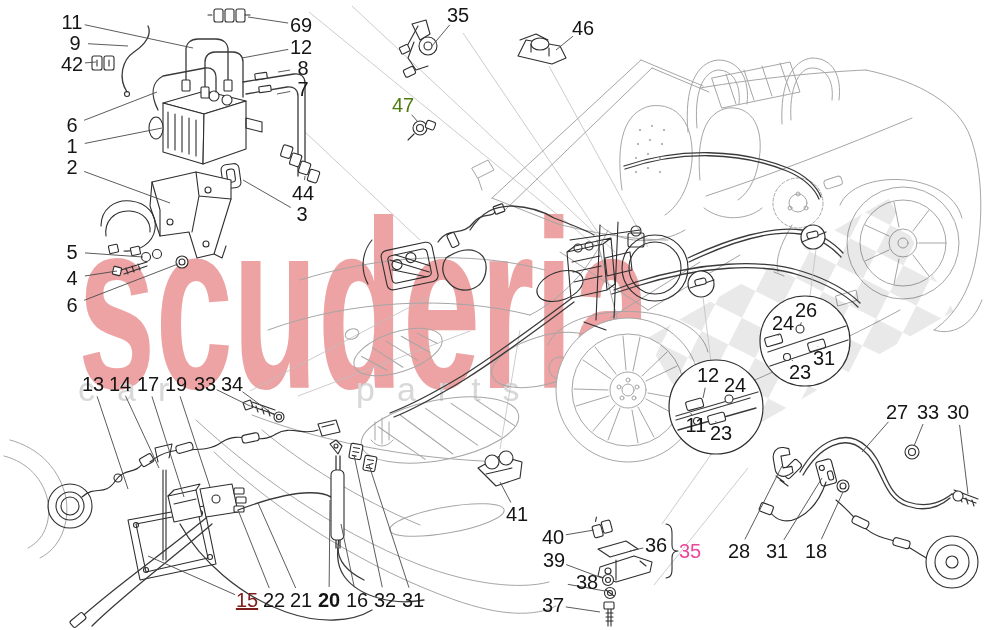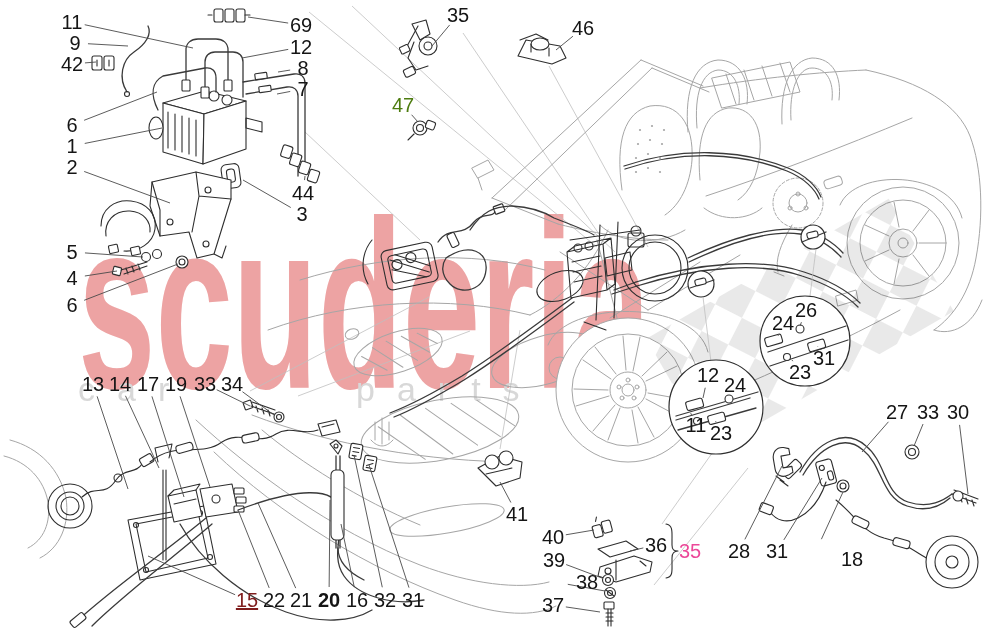--- a/index.html
+++ b/index.html
@@ -513,16 +513,16 @@
       <span class="callout" style="left: 800px; top: 372px; color: rgb(21, 21, 21);">23</span>
       <span class="callout" style="left: 708px; top: 375px; color: rgb(21, 21, 21);">12</span>
       <span class="callout" style="left: 735px; top: 385px; color: rgb(21, 21, 21);">24</span>
       <span class="callout" style="left: 696px; top: 425px; color: rgb(21, 21, 21);">11</span>
       <span class="callout" style="left: 721px; top: 433px; color: rgb(21, 21, 21);">23</span>
       <span class="callout" style="left: 897px; top: 412px; color: rgb(21, 21, 21);">27</span>
       <span class="callout" style="left: 928px; top: 412px; color: rgb(21, 21, 21);">33</span>
       <span class="callout" style="left: 958px; top: 412px; color: rgb(21, 21, 21);">30</span>
       <span class="callout" style="left: 739px; top: 551px; color: rgb(21, 21, 21);">28</span>
       <span class="callout" style="left: 777px; top: 551px; color: rgb(21, 21, 21);">31</span>
-      <span class="callout" style="left: 852px; top: 551px; color: rgb(21, 21, 21); margin-top: 8px;">18</span>
+      <span class="callout" style="left: 816px; top: 551px; color: rgb(21, 21, 21);">18</span>
     </div>
 
 </div>
 
 </body></html>

